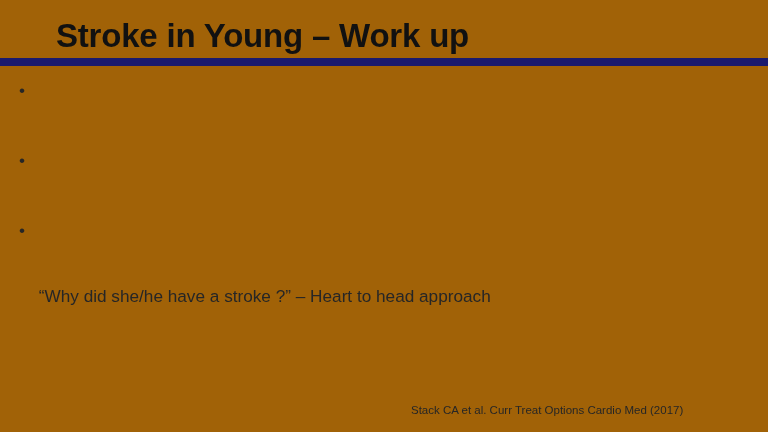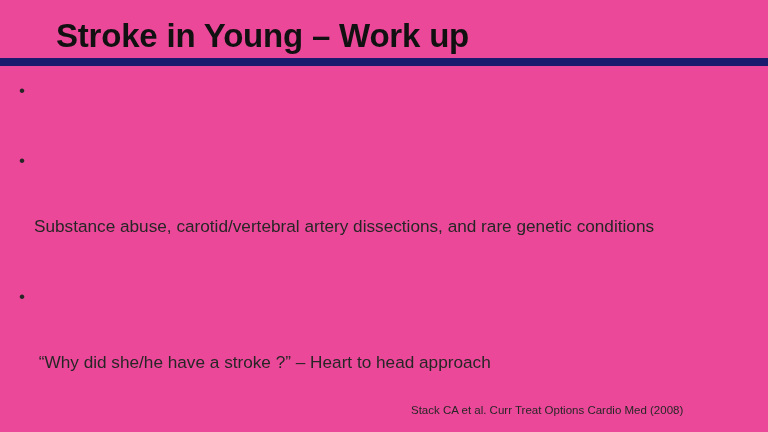--- a/index.html
+++ b/index.html
@@ -11,21 +11,21 @@
     width: 768px;
     height: 432px;
     background: #ffffff;
     font-family: "Liberation Sans", sans-serif;
     overflow: hidden;
   }
   .slide {
     position: relative;
     width: 768px;
     height: 432px;
-    background: #ec4899;
+    background: #a16207;
     box-sizing: border-box;
   }
 
   
   .title-block {
     position: absolute;
     left: 0;
     top: 0;
     width: 768px;
     height: 66px;
@@ -101,24 +101,23 @@
     <div class="slide-title">Stroke in Young – Work up</div>
     <div class="title-rule"></div>
   </div>
 
   <ul class="body-list">
     <li class="bullet-item">
       <span class="dot">•</span>
     </li>
     <li class="bullet-item">
       <span class="dot">•</span>
-      <span class="bullet-text">Substance abuse, carotid/vertebral artery dissections, and rare genetic conditions</span>
     </li>
     <li class="bullet-item">
       <span class="dot">•</span>
       <span class="bullet-text"> “Why did she/he have a stroke ?” – Heart to head approach</span>
     </li>
 
   </ul>
 
-  <div class="citation">Stack CA et al. Curr Treat Options Cardio Med (2008)</div>
+  <div class="citation">Stack CA et al. Curr Treat Options Cardio Med (2017)</div>
 
 </div>
 
 </body></html>

